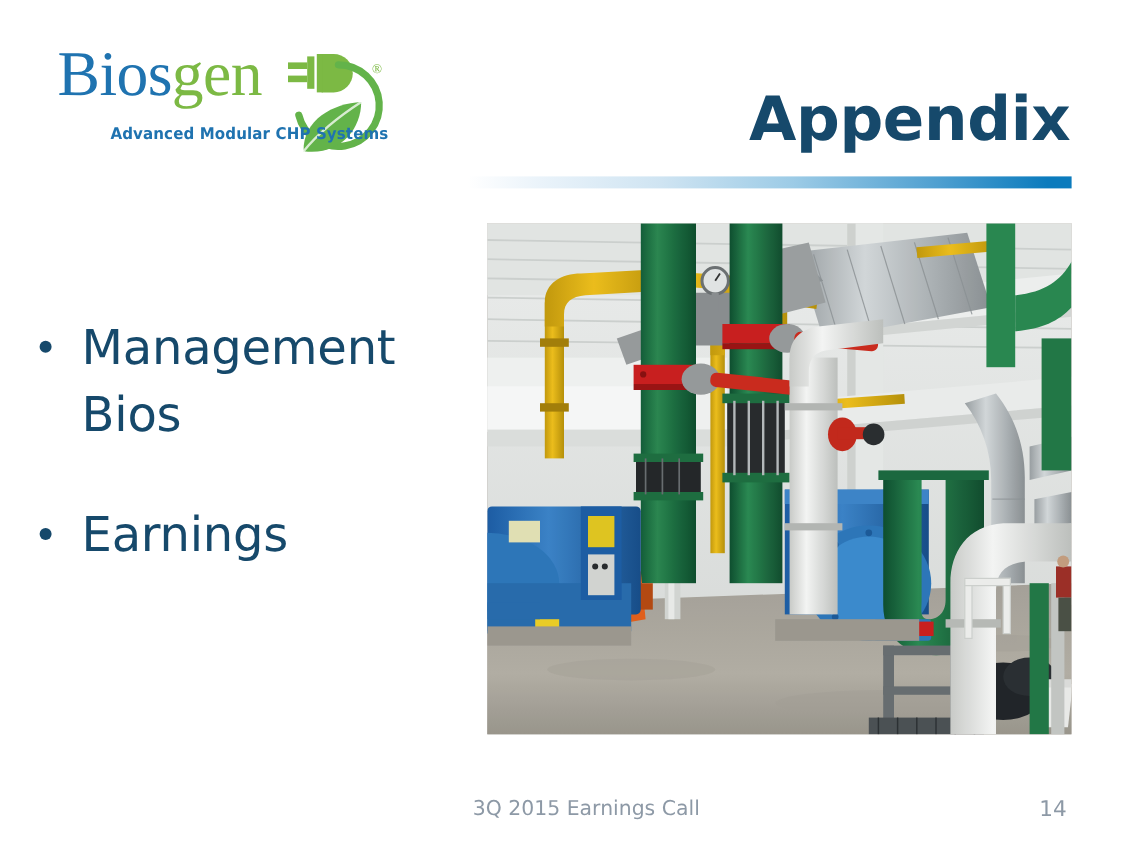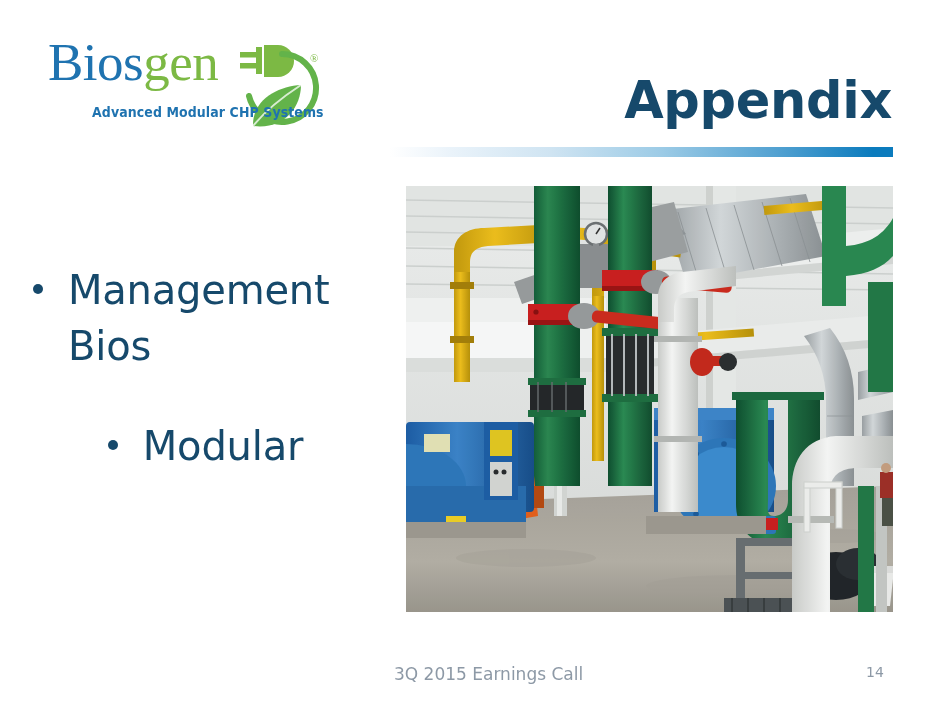--- a/index.html
+++ b/index.html
@@ -105,21 +105,20 @@
     position: absolute;
     left: 33px;
     top: 262px;
     width: 345px;
     color: #16496b;
   }
   .bullet-row {
     display: flex;
     align-items: flex-start;
     margin-bottom: 44px;
-    justify-content: center;
   }
   .bullet-dot {
     flex: 0 0 auto;
     width: 10px;
     height: 10px;
     border-radius: 50%;
     background: #16496b;
     margin-top: 22px;
     margin-right: 25px;
   }
@@ -149,21 +148,21 @@
     left: 394px;
     top: 664px;
     font-size: 17px;
     color: #8d99a6;
     white-space: nowrap;
   }
   #footer-page {
     position: absolute;
     left: 866px;
     top: 664px;
-    font-size: 14px;
+    font-size: 18px;
     color: #8d99a6;
     white-space: nowrap;
   }
 </style>
 </head>
 <body>
 
 <div id="slide">
 
   <div id="logo">
@@ -196,21 +195,21 @@
   <div id="title">Appendix</div>
   <div id="title-rule"></div>
 
   <div id="bullets">
     <div class="bullet-row">
       <div class="bullet-dot"></div>
       <div class="bullet-text">Management Bios</div>
     </div>
     <div class="bullet-row">
       <div class="bullet-dot"></div>
-      <div class="bullet-text">Modular</div>
+      <div class="bullet-text">Earnings</div>
     </div>
   </div>
 
   <div id="photo">
     <svg width="487" height="426" viewBox="0 0 487 426">
       <defs>
         <linearGradient id="gGreen" x1="0" y1="0" x2="1" y2="0">
           <stop offset="0%" stop-color="#14603a"></stop>
           <stop offset="30%" stop-color="#2d8a52"></stop>
           <stop offset="60%" stop-color="#1d7042"></stop>

